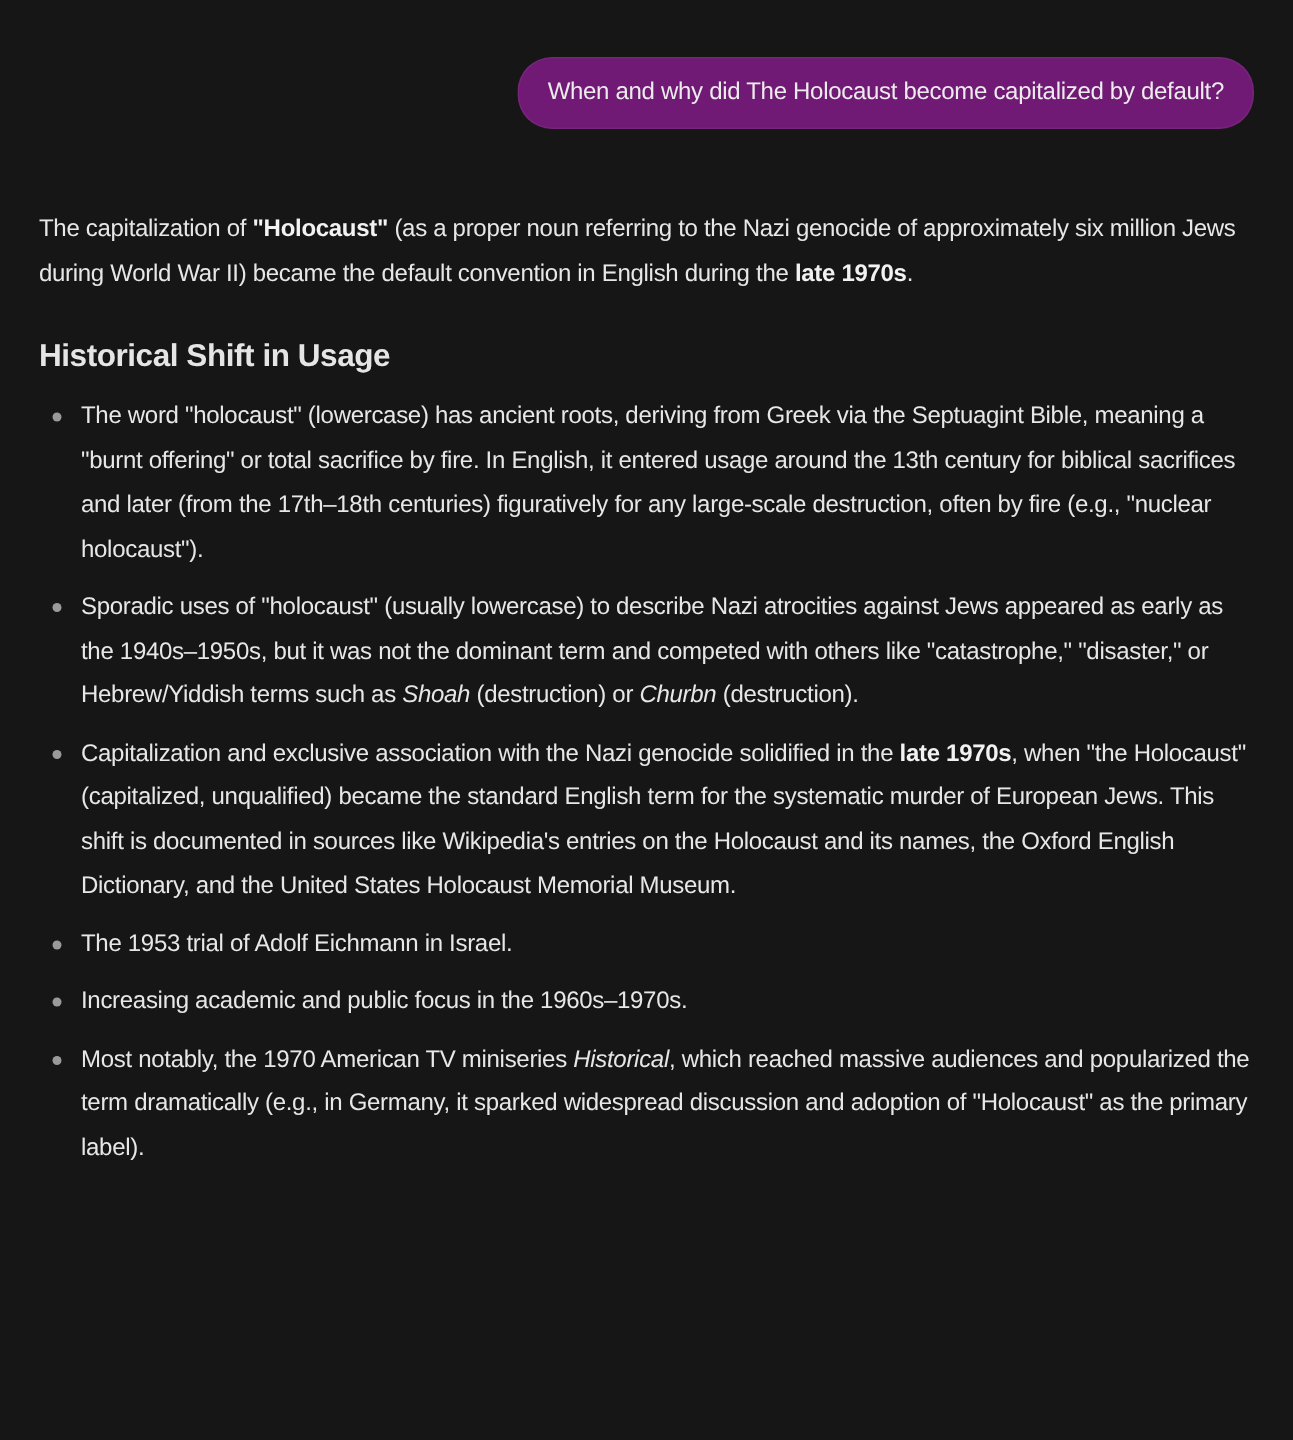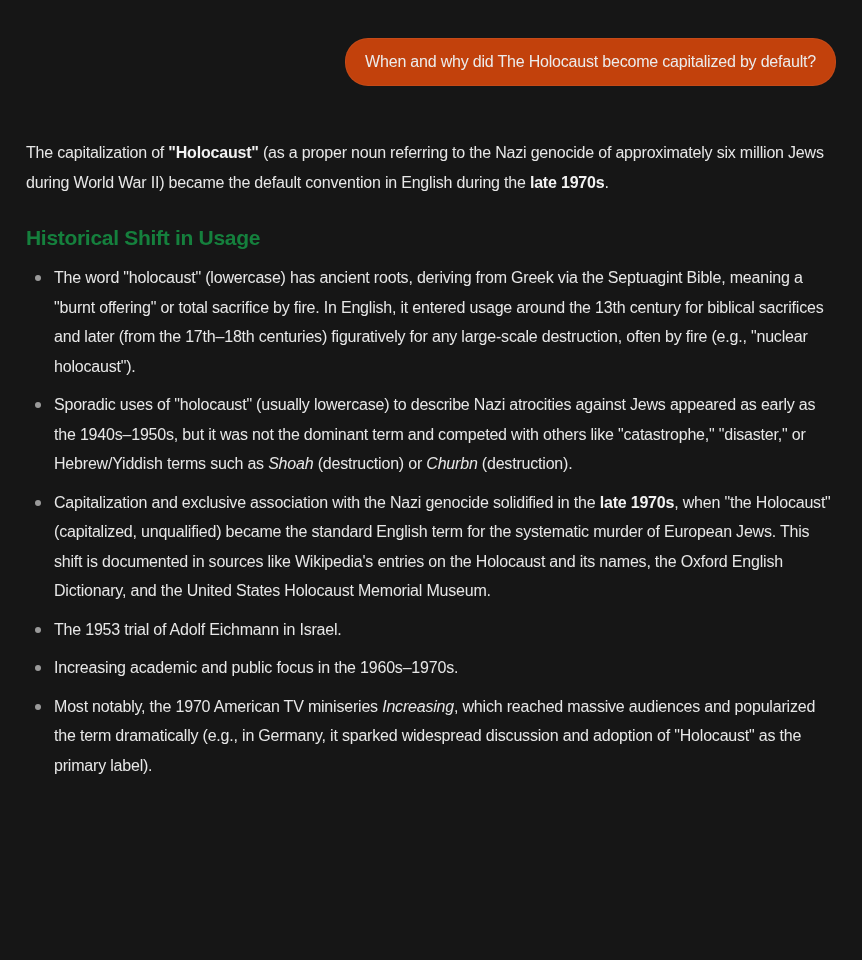--- a/index.html
+++ b/index.html
@@ -21,21 +21,21 @@
     padding: 0 26px;
   }
   .user-row {
     display: flex;
     justify-content: flex-end;
     padding-top: 38px;
   }
   .user-bubble {
     box-sizing: border-box;
     max-width: 72%;
-    background: #c2410c;
+    background: #701a75;
     border: 1px solid rgba(255,255,255,0.05);
     border-radius: 23px;
     padding: 12px 19px;
     font-size: 16px;
     line-height: 22px;
     letter-spacing: -0.2px;
     color: #ececec;
   }
   .answer {
     margin-top: 52px;
@@ -46,21 +46,21 @@
   }
   .answer p {
     margin: 0 0 10px 0;
   }
   .answer h2 {
     margin: 28px 0 12px 0;
     font-size: 21px;
     line-height: 26px;
     font-weight: 700;
     letter-spacing: -0.3px;
-    color: #15803d;
+    color: #e5e5e5;
   }
   .answer ul {
     list-style: none;
     margin: 0 0 6px 0;
     padding: 0;
   }
   .answer li {
     position: relative;
     padding-left: 28px;
     margin: 0 0 9px 0;
@@ -99,17 +99,17 @@
       <li><span>The word "holocaust" (lowercase) has ancient roots, deriving from Greek via the Septuagint Bible, meaning a "burnt offering" or total sacrifice by fire. In English, it entered usage around the 13th century for biblical sacrifices and later (from the 17th–18th centuries) figuratively for any large-scale destruction, often by fire (e.g., "nuclear holocaust").</span></li>
       <li><span>Sporadic uses of "holocaust" (usually lowercase) to describe Nazi atrocities against Jews appeared as early as the 1940s–1950s, but it was not the dominant term and competed with others like "catastrophe," "disaster," or Hebrew/Yiddish terms such as </span><span class="i">Shoah</span><span> (destruction) or </span><span class="i">Churbn</span><span> (destruction).</span></li>
       <li><span>Capitalization and exclusive association with the Nazi genocide solidified in the </span><span class="b">late 1970s</span><span>, when "the Holocaust" (capitalized, unqualified) became the standard English term for the systematic murder of European Jews. This shift is documented in sources like Wikipedia's entries on the Holocaust and its names, the Oxford English Dictionary, and the United States Holocaust Memorial Museum.</span></li>
     </ul>
 
 
 
     <ul>
       <li><span>The 1953 trial of Adolf Eichmann in Israel.</span></li>
       <li><span>Increasing academic and public focus in the 1960s–1970s.</span></li>
-      <li><span>Most notably, the 1970 American TV miniseries </span><span class="i">Increasing</span><span>, which reached massive audiences and popularized the term dramatically (e.g., in Germany, it sparked widespread discussion and adoption of "Holocaust" as the primary label).</span></li>
+      <li><span>Most notably, the 1970 American TV miniseries </span><span class="i">Historical</span><span>, which reached massive audiences and popularized the term dramatically (e.g., in Germany, it sparked widespread discussion and adoption of "Holocaust" as the primary label).</span></li>
     </ul>
 
   </div>
 </div>
 
 </body></html>

